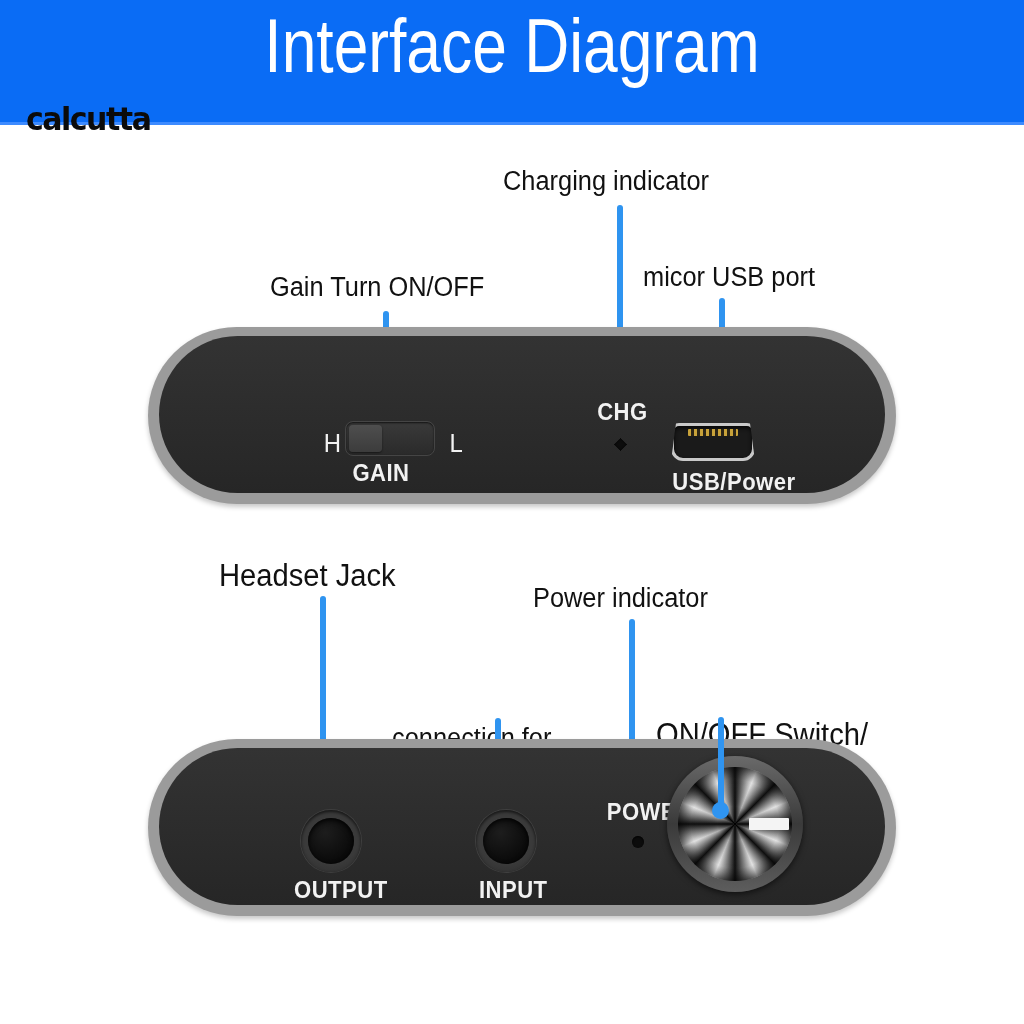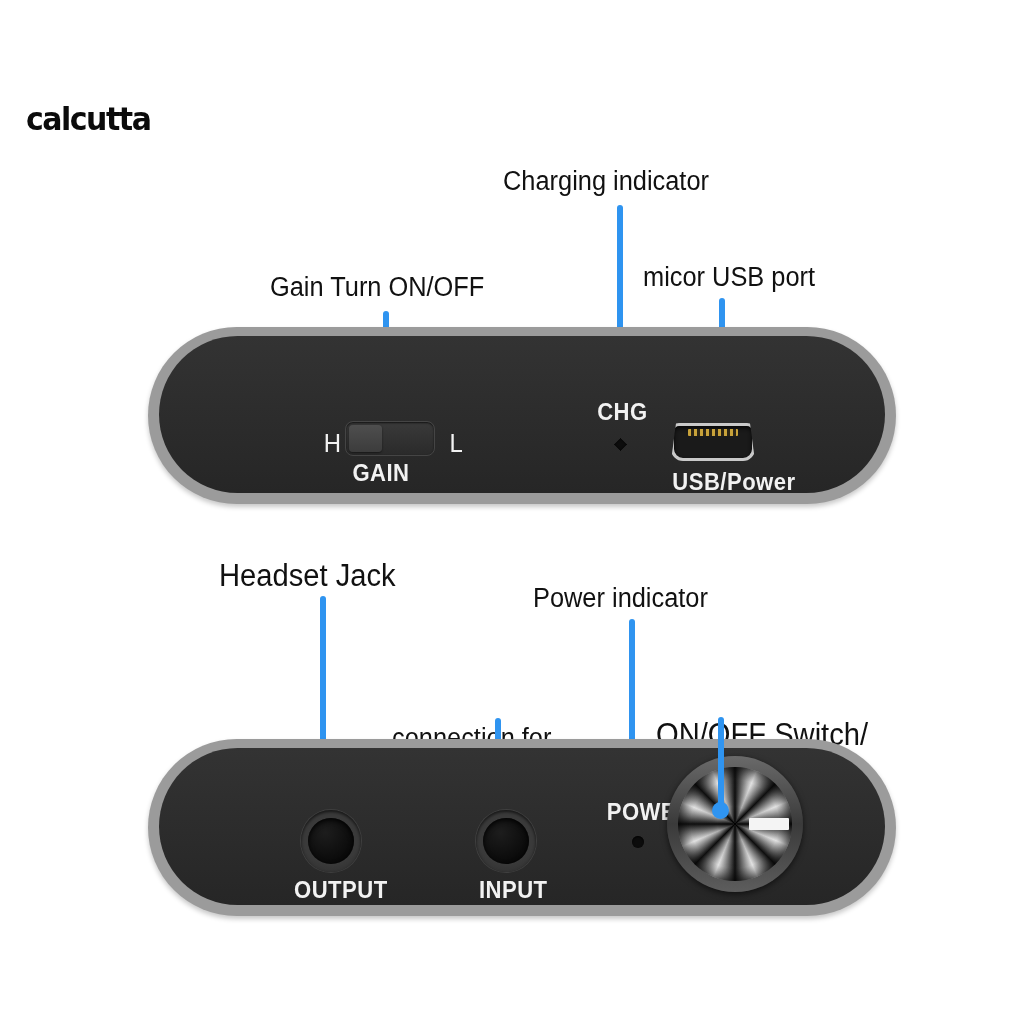--- a/index.html
+++ b/index.html
@@ -213,20 +213,23 @@
     background: #f4f4f4;
     border-radius: 1px;
     z-index: 3;
   }
 </style>
 </head>
 <body>
 
 <div id="page">
 
+  <div class="banner">
+    <div class="banner-title">Interface Diagram</div>
+  </div>
   <div class="watermark">calcutta</div>
 
   <div class="ann" style="left:503px; top:166px;">Charging indicator</div>
   <div class="ann" style="left:270px; top:272px;">Gain Turn ON/OFF</div>
   <div class="ann" style="left:643px; top:262px;">micor USB port</div>
 
   <div class="lead" style="left:617px; top:205px; height:178px;"></div>
   <div class="lead-dot" style="left:611px; top:375px;"></div>
 
   <div class="lead" style="left:383px; top:311px; height:76px;"></div>

